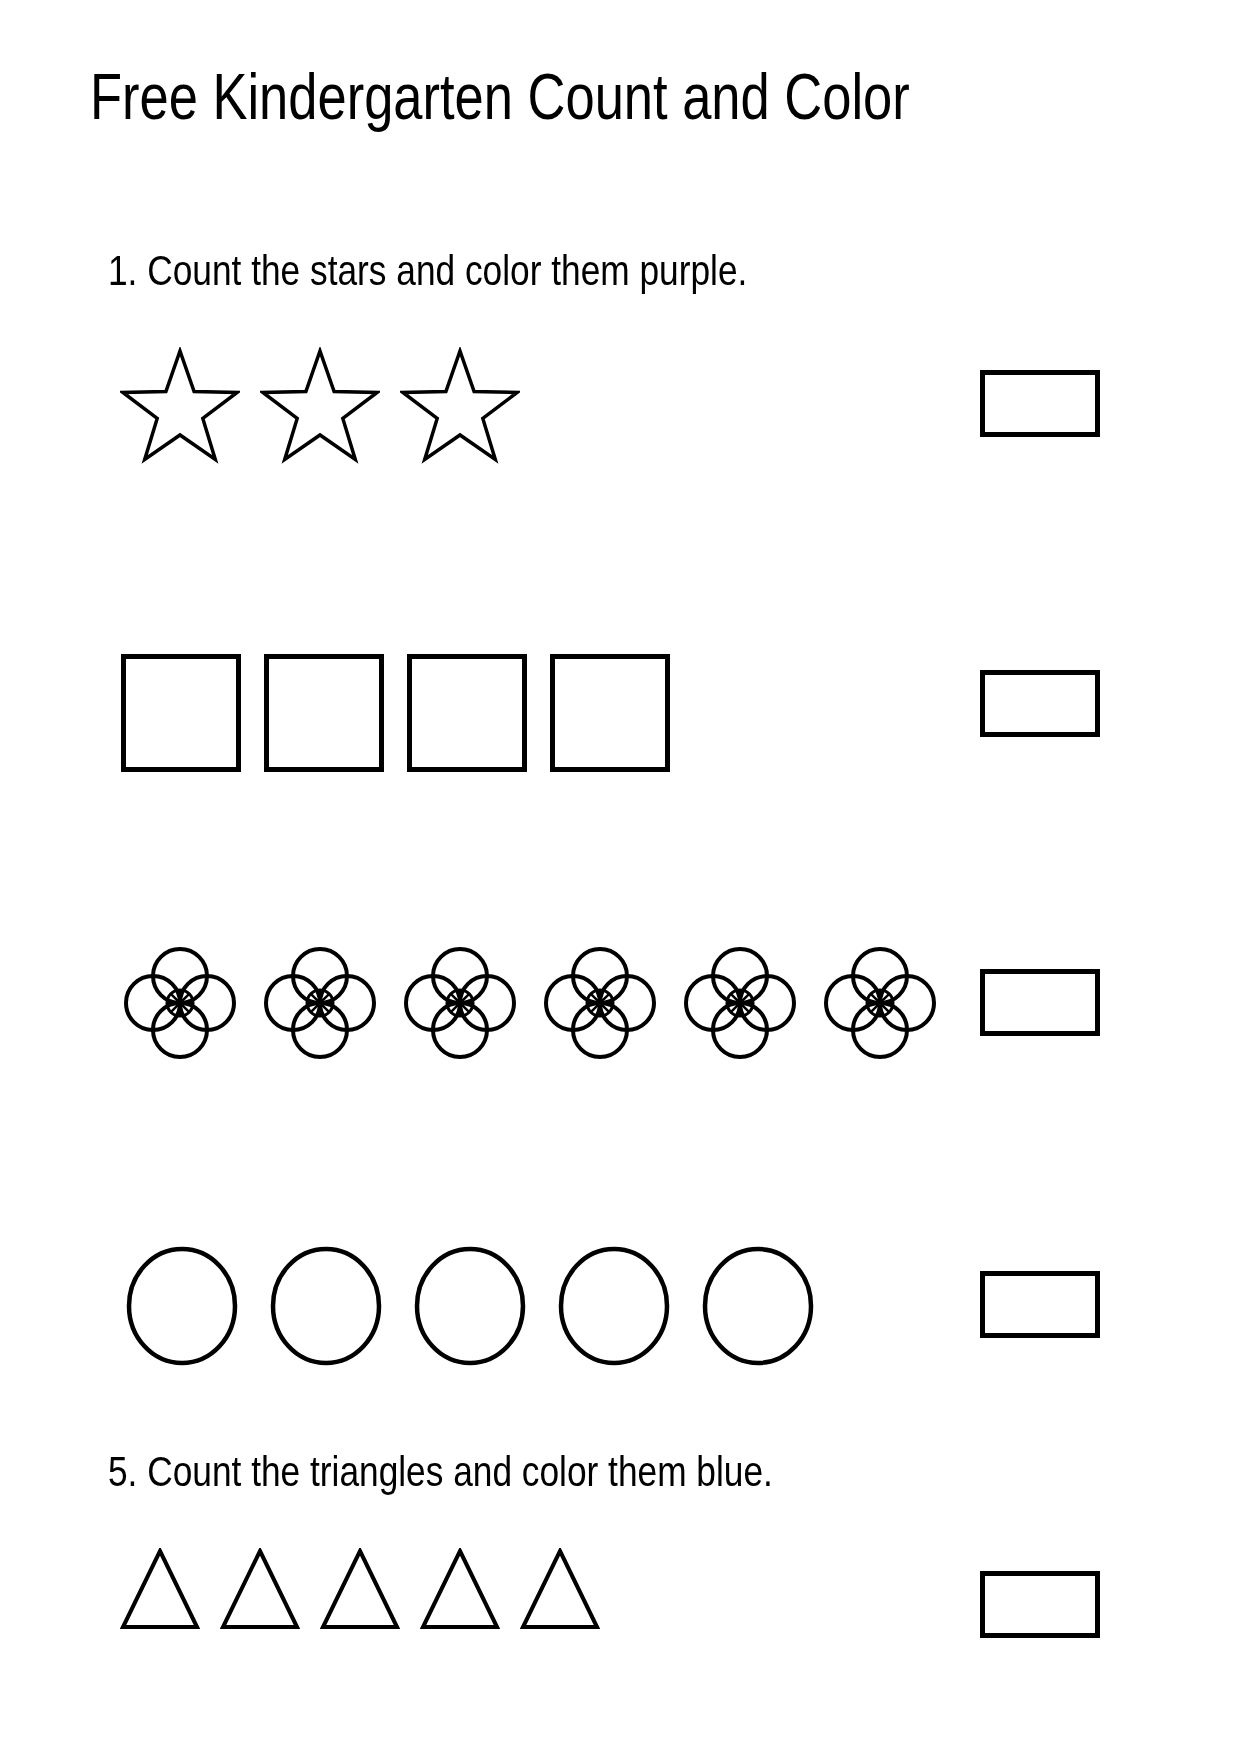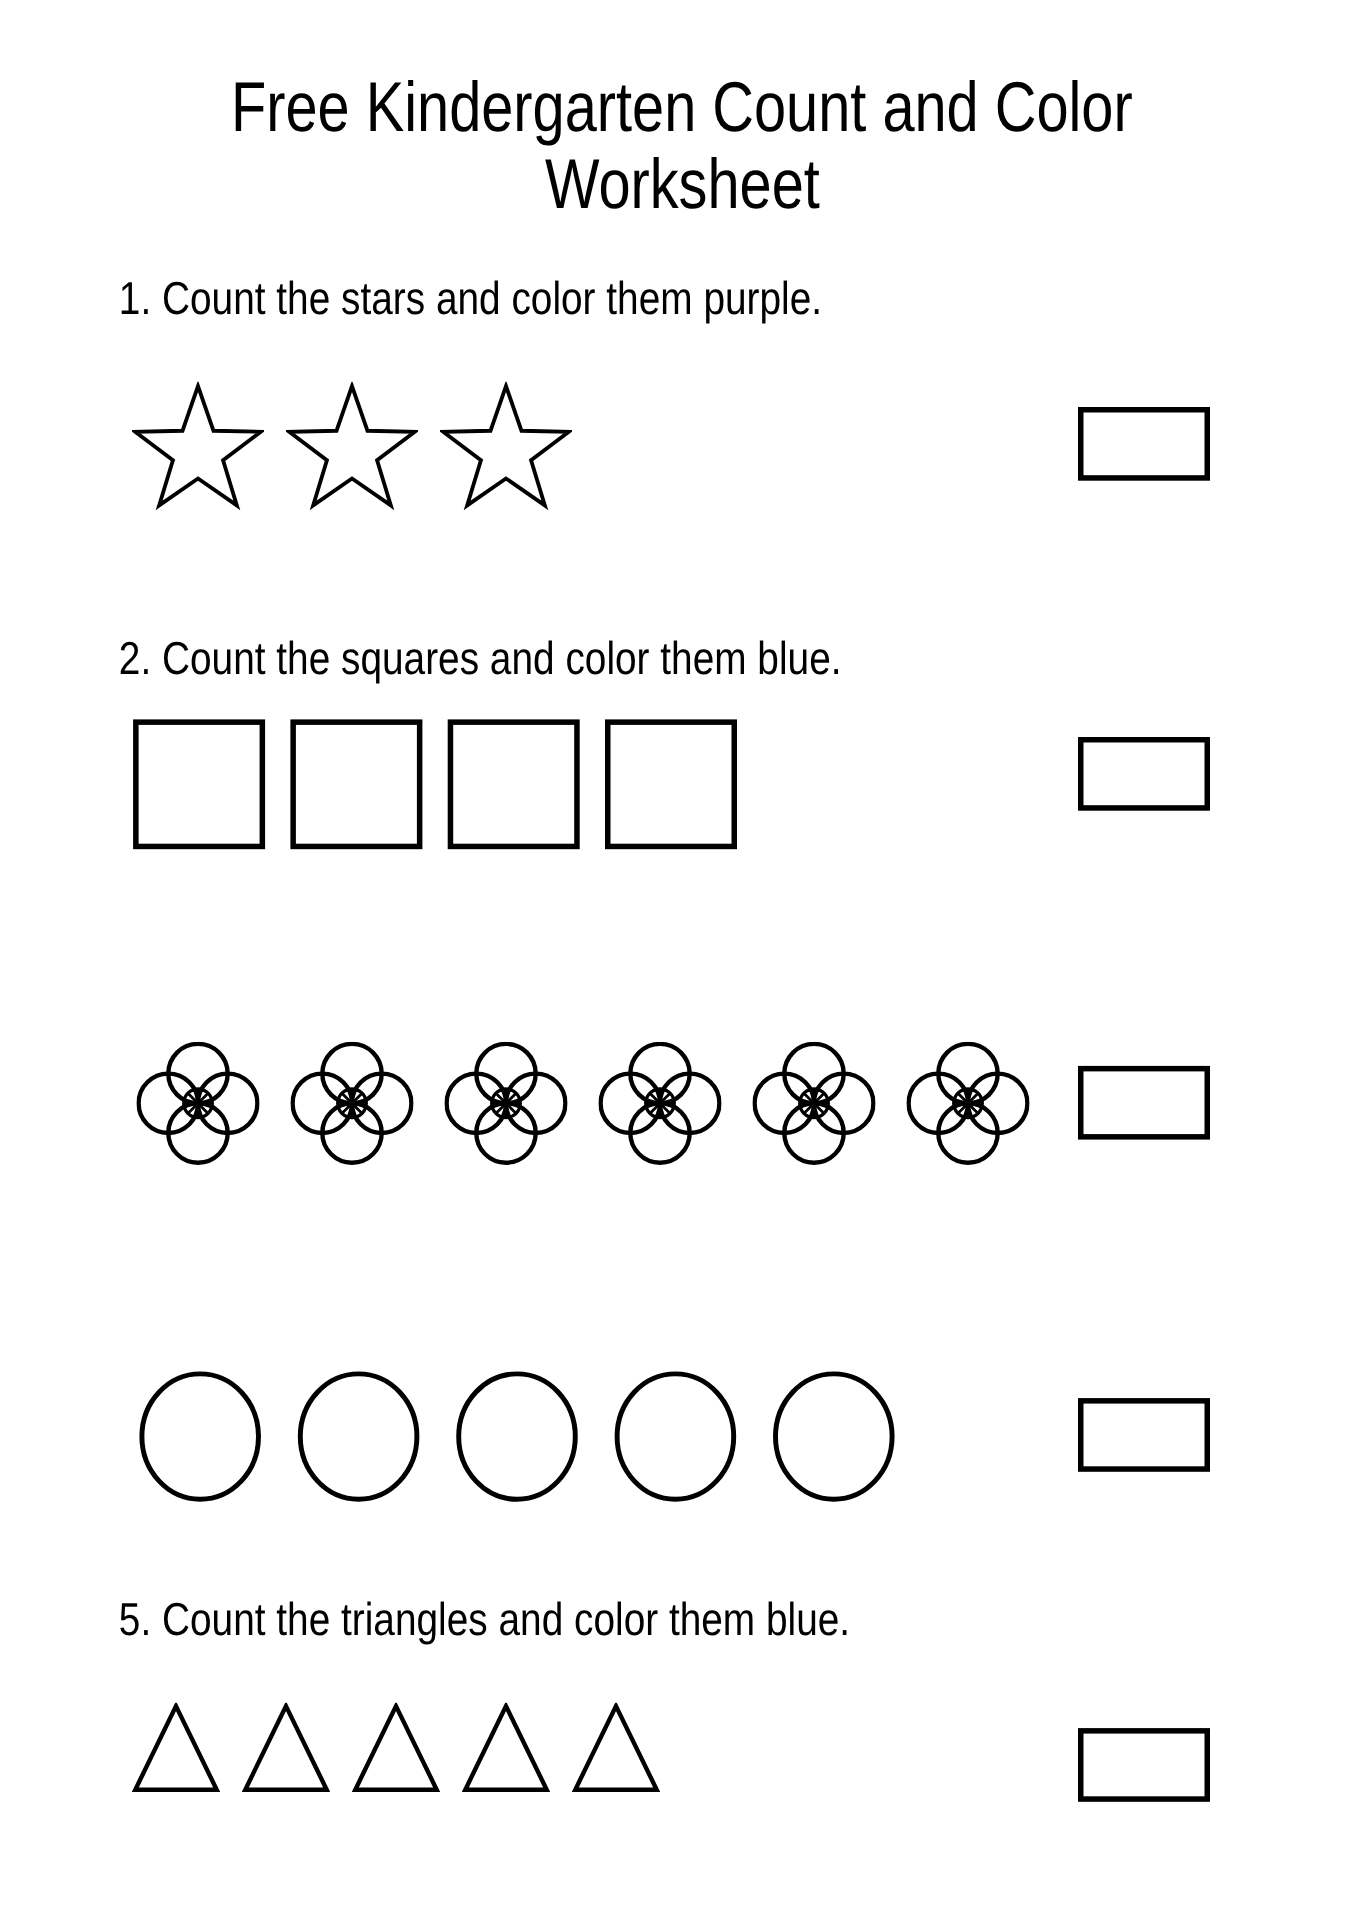--- a/index.html
+++ b/index.html
@@ -10,21 +10,20 @@
     background:#ffffff;
     font-family:"Liberation Sans", sans-serif;
     color:#000;
     overflow:hidden;
   }
   
   .title{
     position:absolute;
     top:62px; left:0;
     width:1240px;
-    text-align:center;
   }
   .title-line{
     height:70px;
     line-height:70px;
     font-size:64px;
     font-weight:400;
     white-space:nowrap;
   }
   .title-line .cond{
     display:inline-block;
@@ -73,40 +72,38 @@
   .b1{top:370px;} .b2{top:670px;} .b3{top:969px;} .b4{top:1271px;} .b5{top:1571px;}
   svg{display:block;}
 </style>
 </head>
 <body>
 
 <div class="page">
 
   <header class="title">
     <div class="title-line"><span class="cond">Free Kindergarten Count and Color</span></div>
-    <div class="title-line"><span class="cond">Worksheet</span></div>
   </header>
 
   <p class="prompt p1"><span class="cond">1. Count the stars and color them purple.</span></p>
   <div class="shapes s1">
   <svg class="shape-svg" width="120" height="120" viewBox="0 0 120 120">
     <polygon points="60,4 74.1,44.6 117.1,45.5 82.8,71.4 95.3,112.5 60,88 24.7,112.5 37.2,71.4 2.9,45.5 45.9,44.6" fill="none" stroke="#000" stroke-width="3.5" stroke-linejoin="miter" stroke-miterlimit="12"></polygon>
   </svg>
 
   <svg class="shape-svg" width="120" height="120" viewBox="0 0 120 120">
     <polygon points="60,4 74.1,44.6 117.1,45.5 82.8,71.4 95.3,112.5 60,88 24.7,112.5 37.2,71.4 2.9,45.5 45.9,44.6" fill="none" stroke="#000" stroke-width="3.5" stroke-linejoin="miter" stroke-miterlimit="12"></polygon>
   </svg>
 
   <svg class="shape-svg" width="120" height="120" viewBox="0 0 120 120">
     <polygon points="60,4 74.1,44.6 117.1,45.5 82.8,71.4 95.3,112.5 60,88 24.7,112.5 37.2,71.4 2.9,45.5 45.9,44.6" fill="none" stroke="#000" stroke-width="3.5" stroke-linejoin="miter" stroke-miterlimit="12"></polygon>
   </svg>
 </div>
   <div class="answer-box b1"></div>
 
-  <p class="prompt p2"><span class="cond">2. Count the squares and color them blue.</span></p>
   <div class="shapes s2">
   <div class="sq"></div>
 
   <div class="sq"></div>
 
   <div class="sq"></div>
 
   <div class="sq"></div>
 </div>
   <div class="answer-box b2"></div>

